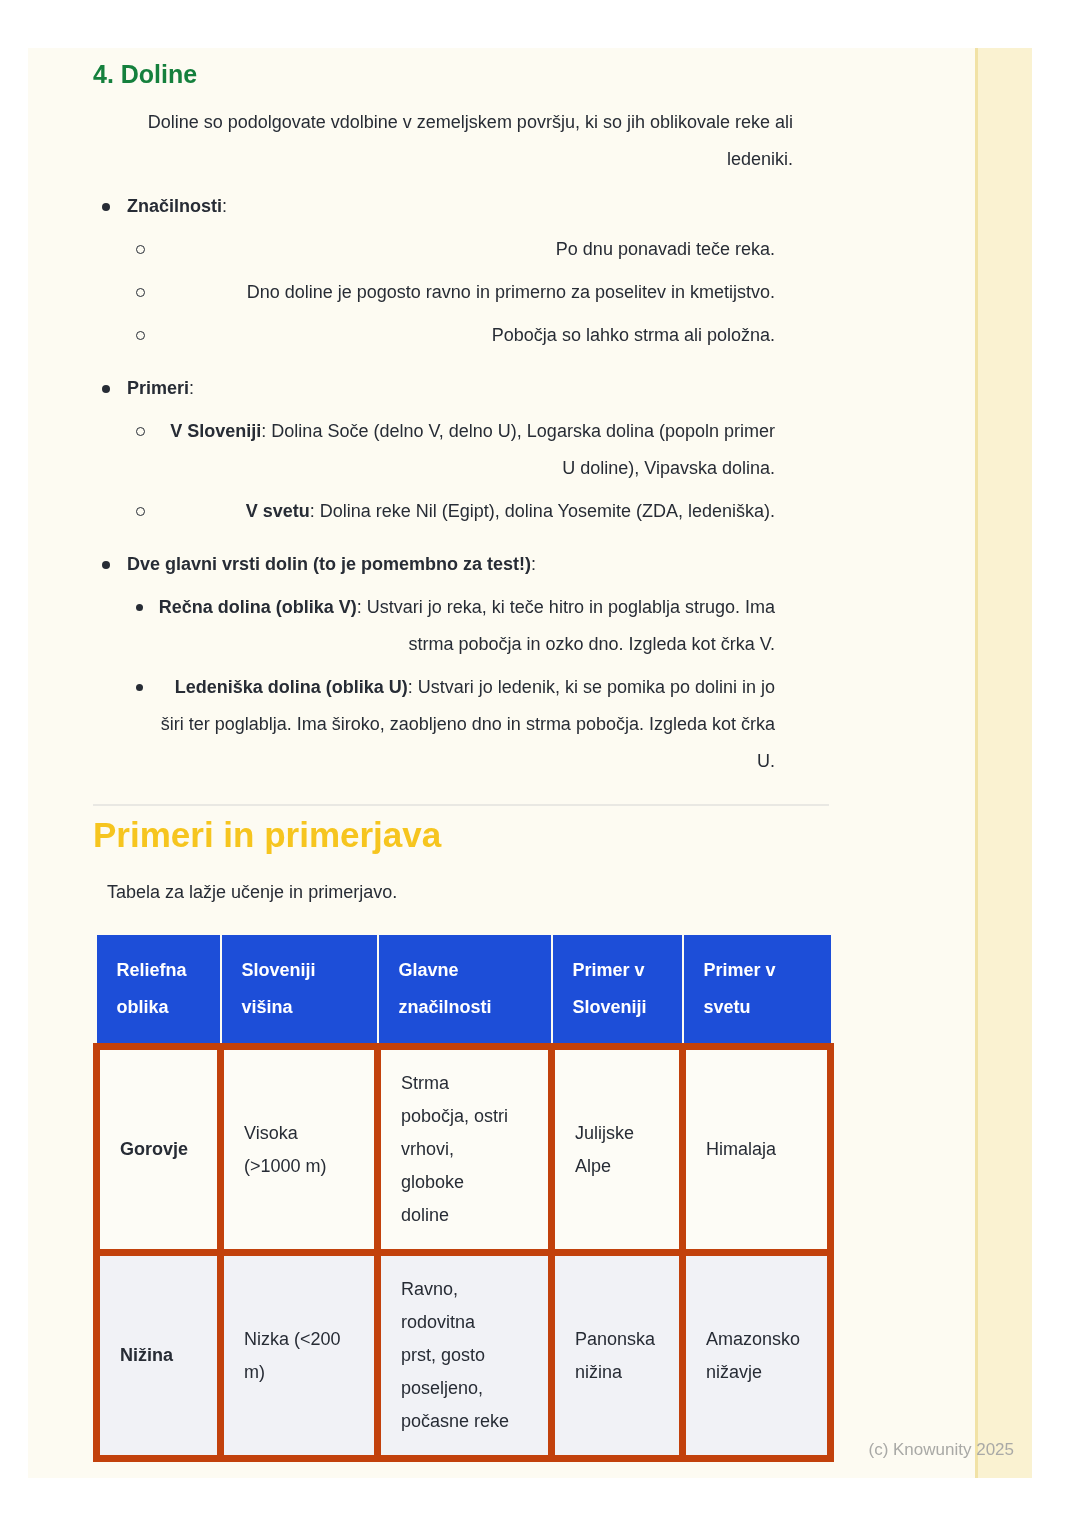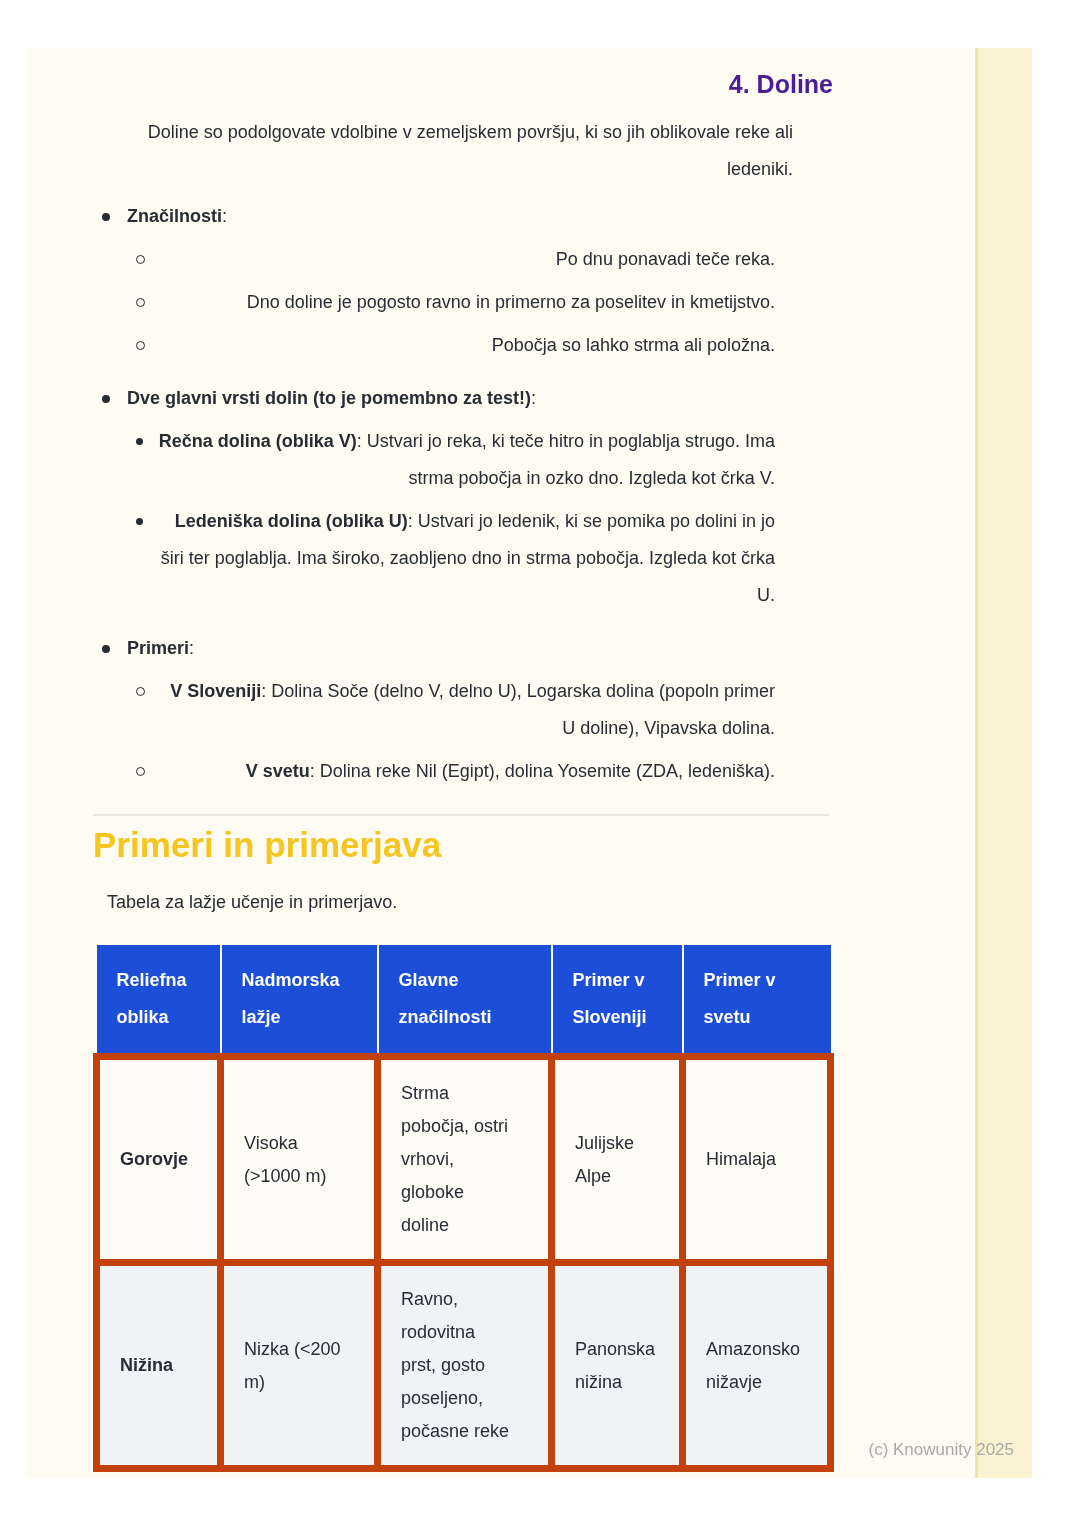--- a/index.html
+++ b/index.html
@@ -12,23 +12,22 @@
     position:absolute;left:28px;top:48px;width:1004px;height:1430px;
     background:#fdfbf2;overflow:hidden;
   }
   .margin-strip{
     position:absolute;top:0;right:0;width:54px;height:100%;
     background:#faf2d1;border-left:3px solid #f1e2a6;
   }
   .content{position:absolute;left:65px;top:0;width:740px;}
 
   h2.sec{
-    font-size:25px;line-height:28px;font-weight:bold;color:#4c1d95;
-    margin:22px 0 0;
-    text-align:right;
+    font-size:25px;line-height:28px;font-weight:bold;color:#15803d;
+    margin:12px 0 0;
   }
   p.intro{
     font-size:18px;line-height:37px;margin:16px 0 0;width:700px;text-align:right;
   }
   ul.l1{list-style:none;margin:10px 0 0;padding:0;}
   li.li1{
     position:relative;padding-left:34px;margin-top:16px;
     font-size:18px;line-height:37px;
   }
   li.li1:first-child{margin-top:0;}
@@ -117,44 +116,44 @@
           </li>
           <li class="li2">
             <span class="ring"></span>
             <span>Pobočja so lahko strma ali položna.</span>
           </li>
         </ul>
       </li>
 
       <li class="li1">
         <span class="dot"></span>
+        <span class="b">Primeri</span><span>:</span>
+        <ul class="l2">
+          <li class="li2">
+            <span class="ring"></span>
+            <span class="b">V Sloveniji</span><span>: Dolina Soče (delno V, delno U), Logarska dolina (popoln primer U doline), Vipavska dolina.</span>
+          </li>
+          <li class="li2">
+            <span class="ring"></span>
+            <span class="b">V svetu</span><span>: Dolina reke Nil (Egipt), dolina Yosemite (ZDA, ledeniška).</span>
+          </li>
+        </ul>
+      </li>
+
+      <li class="li1">
+        <span class="dot"></span>
         <span class="b">Dve glavni vrsti dolin (to je pomembno za test!)</span><span>:</span>
         <ul class="l2">
           <li class="li2">
             <span class="sdot"></span>
             <span class="b">Rečna dolina (oblika V)</span><span>: Ustvari jo reka, ki teče hitro in poglablja strugo. Ima strma pobočja in ozko dno. Izgleda kot črka V.</span>
           </li>
           <li class="li2">
             <span class="sdot"></span>
             <span class="b">Ledeniška dolina (oblika U)</span><span>: Ustvari jo ledenik, ki se pomika po dolini in jo širi ter poglablja. Ima široko, zaobljeno dno in strma pobočja. Izgleda kot črka U.</span>
-          </li>
-        </ul>
-      </li>
-
-      <li class="li1">
-        <span class="dot"></span>
-        <span class="b">Primeri</span><span>:</span>
-        <ul class="l2">
-          <li class="li2">
-            <span class="ring"></span>
-            <span class="b">V Sloveniji</span><span>: Dolina Soče (delno V, delno U), Logarska dolina (popoln primer U doline), Vipavska dolina.</span>
-          </li>
-          <li class="li2">
-            <span class="ring"></span>
-            <span class="b">V svetu</span><span>: Dolina reke Nil (Egipt), dolina Yosemite (ZDA, ledeniška).</span>
           </li>
         </ul>
       </li>
 
     </ul>
 
     <hr class="divider">
 
     <h1 class="big">Primeri in primerjava</h1>
 
@@ -164,21 +163,21 @@
       <colgroup>
         <col style="width:124px">
           <col style="width:157px">
           <col style="width:174px">
           <col style="width:131px">
           <col style="width:148px">
       </colgroup>
       <thead>
         <tr class="hdr">
           <th>Reliefna oblika</th>
-          <th>Nadmorska lažje</th>
+          <th>Sloveniji višina</th>
           <th>Glavne značilnosti</th>
           <th>Primer v Sloveniji</th>
           <th>Primer v svetu</th>
         </tr>
       </thead>
       <tbody>
         <tr class="r1 row-cream">
           <td class="cname">Gorovje</td>
           <td>Visoka (&gt;1000 m)</td>
           <td class="c3">Strma pobočja, ostri vrhovi, globoke doline</td>

